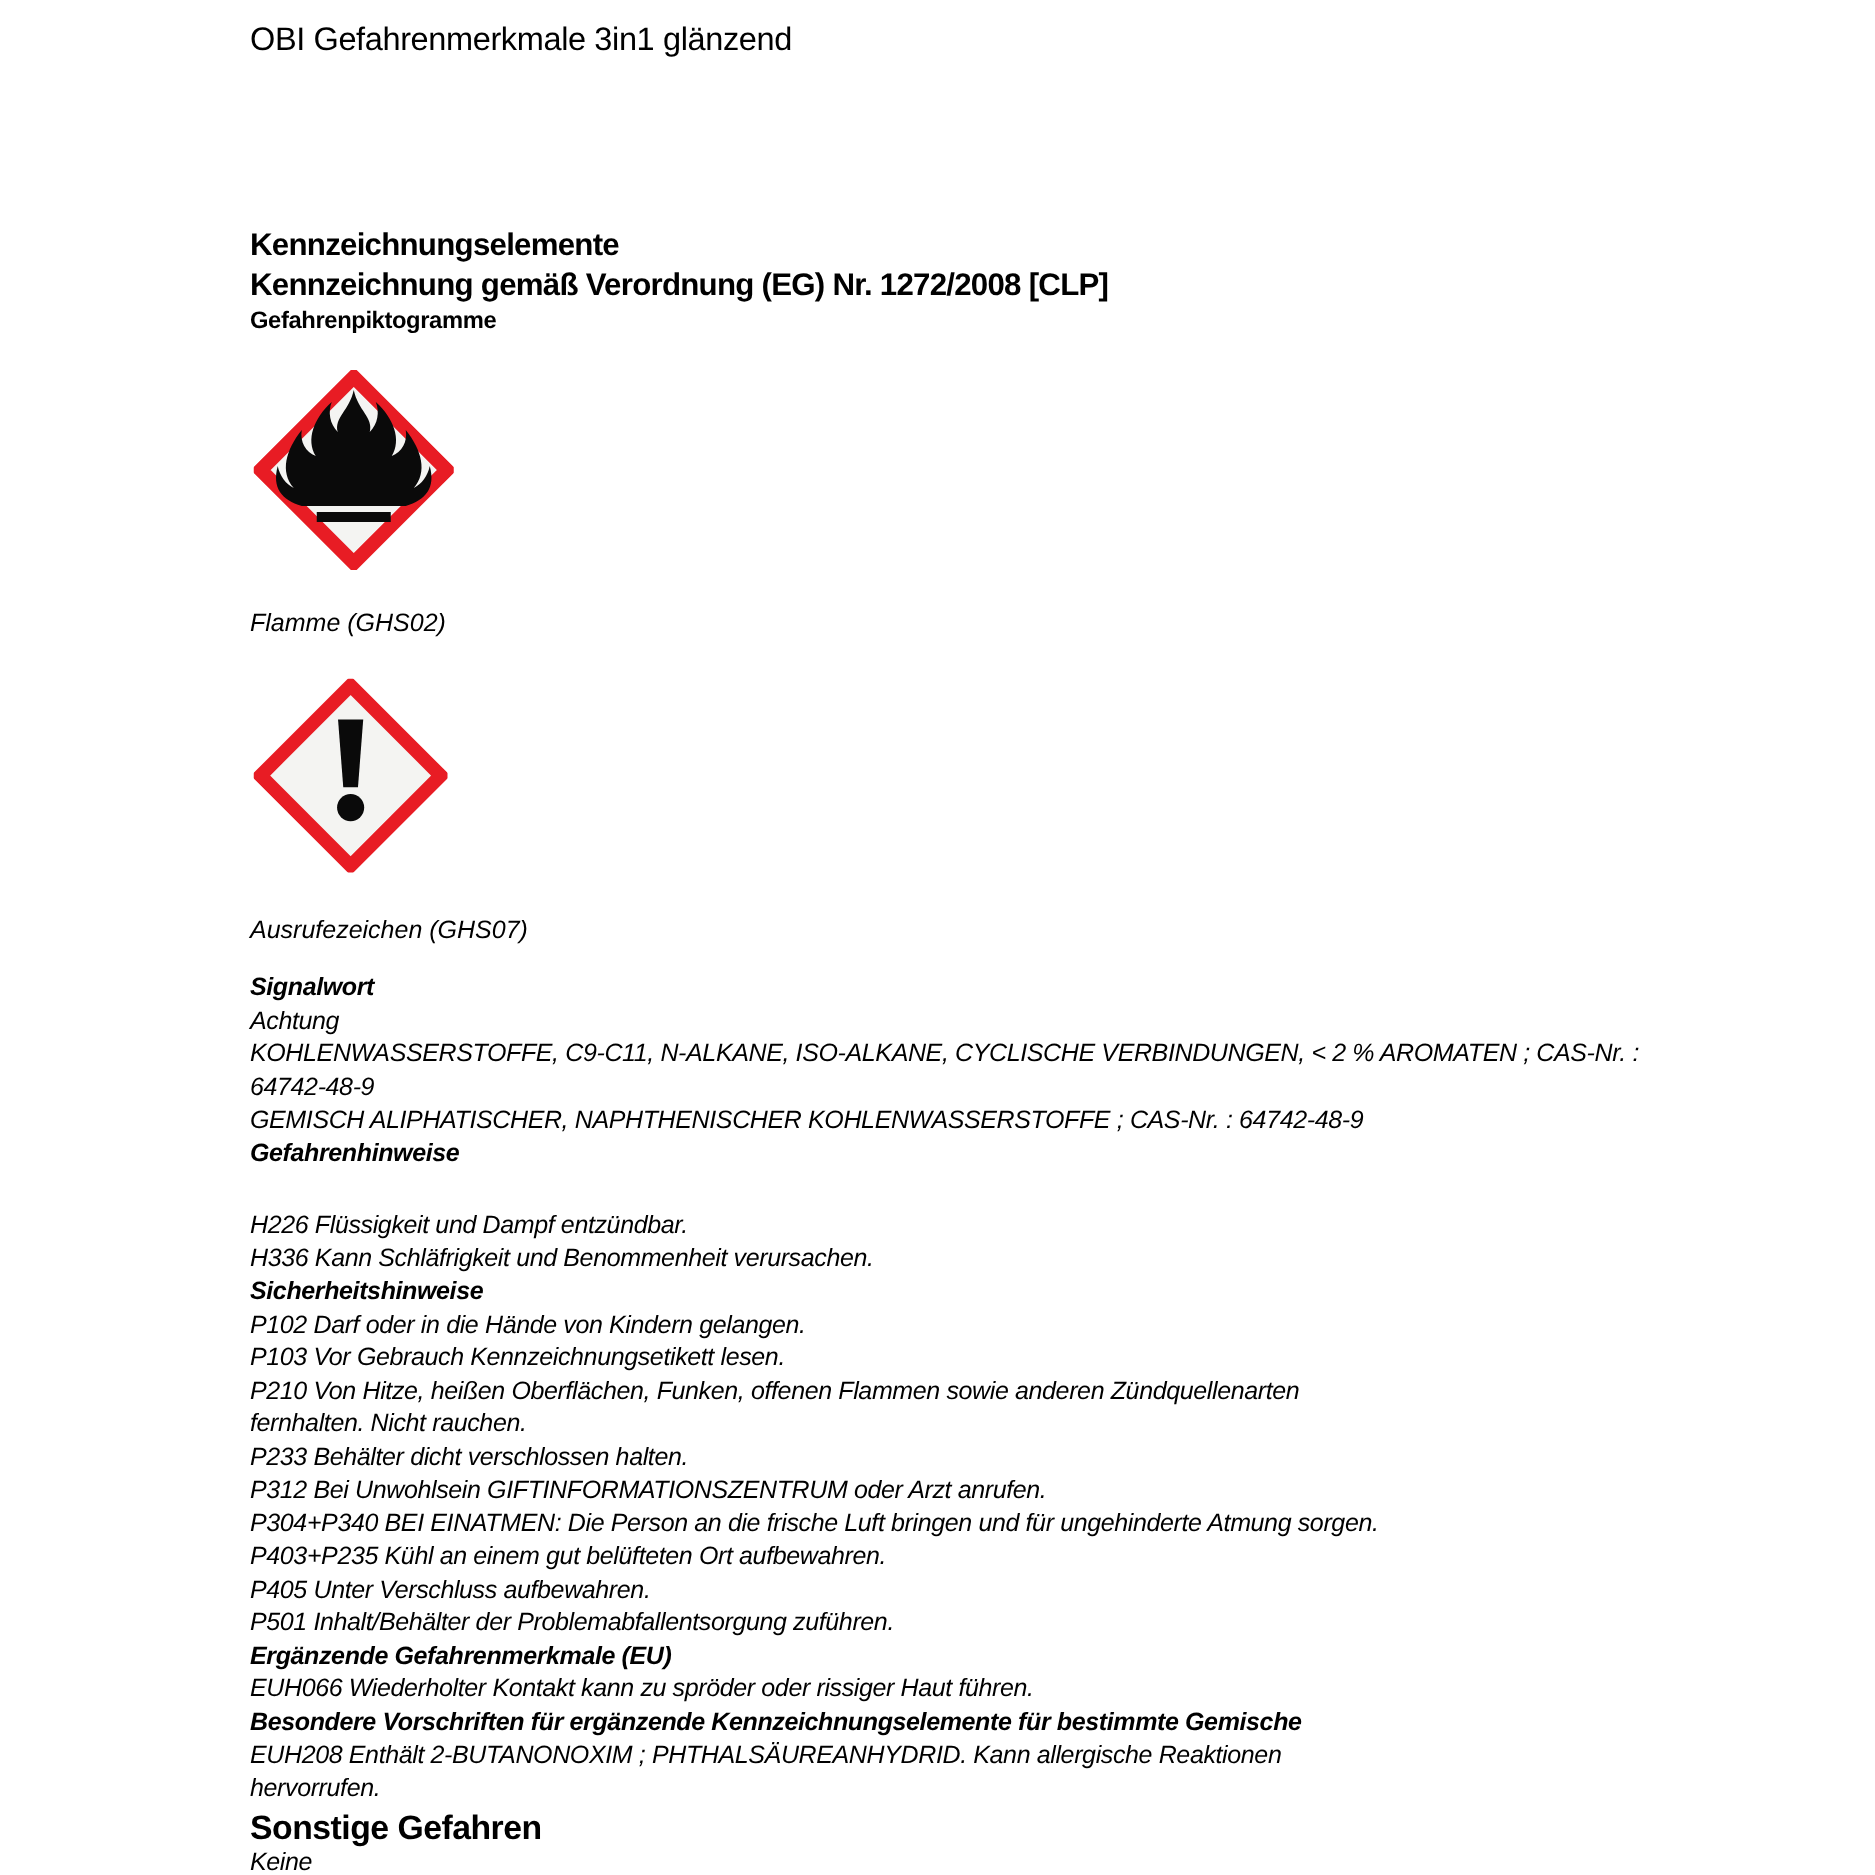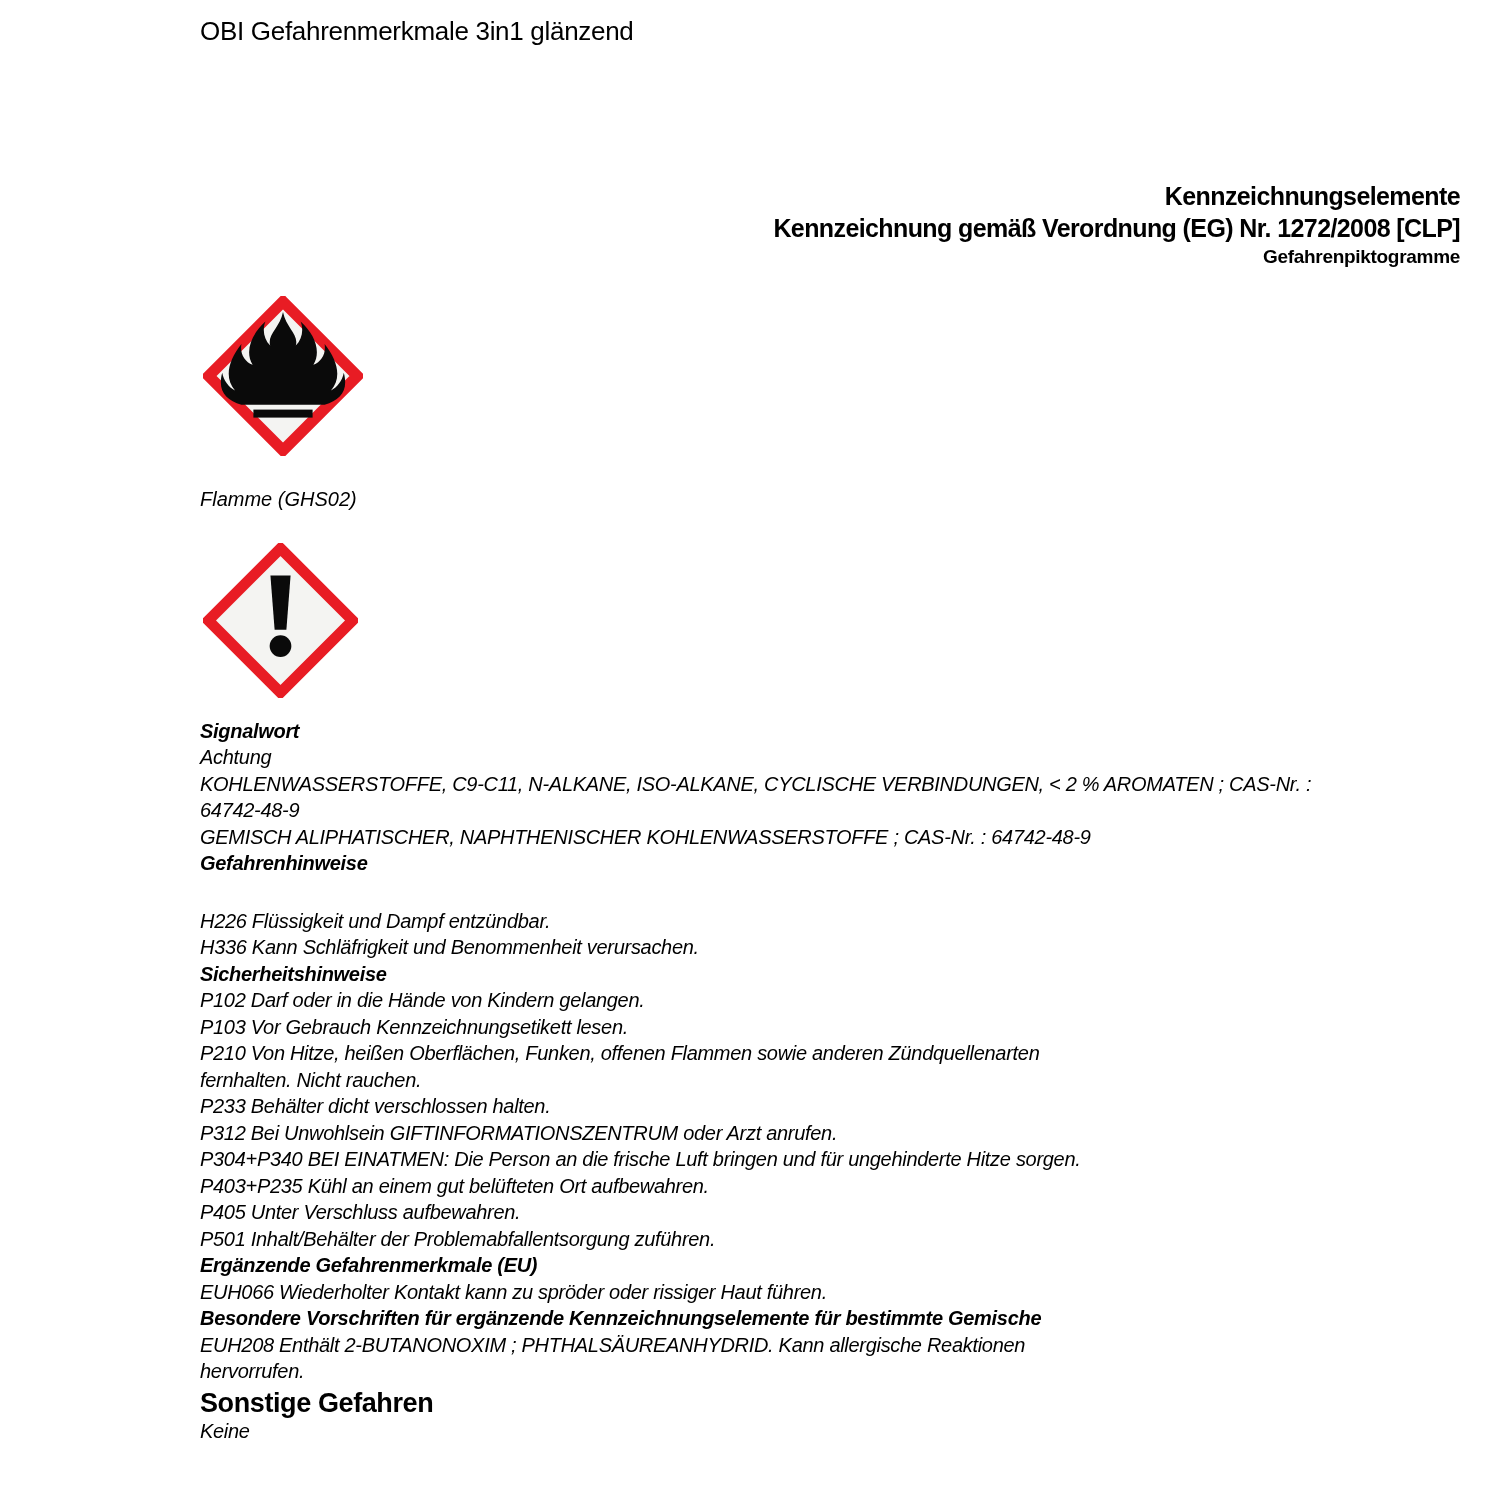--- a/index.html
+++ b/index.html
@@ -12,21 +12,21 @@
   *{margin:0;padding:0;box-sizing:border-box;}
   html,body{background:var(--page-bg);}
   body{
     width:1500px;height:1500px;
     font-family:"Liberation Sans","DejaVu Sans",sans-serif;
     color:var(--text);
     overflow:hidden;
   }
   .page{padding:14px 40px 0 200px;width:1500px;height:1500px;}
   .doc-title{font-size:26px;line-height:34px;letter-spacing:-0.3px;}
-  .headings{margin-top:132px;text-align:right;}
+  .headings{margin-top:132px;}
   .h-main{font-weight:700;font-size:25px;line-height:32px;letter-spacing:-0.6px;}
   .h-sub{font-weight:700;font-size:19px;line-height:26px;letter-spacing:-0.3px;}
   .pictogram{margin-top:26px;width:160px;height:160px;margin-left:3px;}
   .pictogram.second{margin-top:30px;width:155px;height:155px;}
   .pictogram svg{display:block;width:100%;height:100%;}
   .diamond{fill:var(--pictogram-bg);stroke:var(--ghs-red);stroke-width:7;}
   .glyph{fill:var(--glyph-black);}
   .line{font-size:20px;line-height:26.5px;min-height:26.5px;letter-spacing:-0.3px;white-space:nowrap;font-style:italic;}
   .caption{margin-top:30px;letter-spacing:0;}
   .caption2{margin-top:33px;letter-spacing:0;}
@@ -62,20 +62,21 @@
   <div class="line caption">Flamme (GHS02)</div>
 
   <div class="pictogram second">
     <svg viewBox="0 0 100 100" aria-hidden="true">
       <polygon class="diamond" points="50,3.5 96.5,50 50,96.5 3.5,50"></polygon>
       <polygon class="glyph" points="43.5,21 56.5,21 53.8,56 46.2,56"></polygon>
       <circle class="glyph" cx="50" cy="66.5" r="7"></circle>
     </svg>
   </div>
 
+  <div class="line caption2">Ausrufezeichen (GHS07)</div>
 
   <div class="body-lines">
 
       <div class="line bold">Signalwort</div>
 
       <div class="line">Achtung</div>
 
 
       <div class="line">KOHLENWASSERSTOFFE, C9-C11, N-ALKANE, ISO-ALKANE, CYCLISCHE VERBINDUNGEN, &lt; 2 % AROMATEN ; CAS-Nr. :</div>
 
@@ -98,21 +99,21 @@
       <div class="line">P103 Vor Gebrauch Kennzeichnungsetikett lesen.</div>
 
       <div class="line">P210 Von Hitze, heißen Oberflächen, Funken, offenen Flammen sowie anderen Zündquellenarten</div>
 
       <div class="line">fernhalten. Nicht rauchen.</div>
 
       <div class="line">P233 Behälter dicht verschlossen halten.</div>
 
       <div class="line">P312 Bei Unwohlsein GIFTINFORMATIONSZENTRUM oder Arzt anrufen.</div>
 
-      <div class="line">P304+P340 BEI EINATMEN: Die Person an die frische Luft bringen und für ungehinderte Hitze sorgen.</div>
+      <div class="line">P304+P340 BEI EINATMEN: Die Person an die frische Luft bringen und für ungehinderte Atmung sorgen.</div>
 
       <div class="line">P403+P235 Kühl an einem gut belüfteten Ort aufbewahren.</div>
 
       <div class="line">P405 Unter Verschluss aufbewahren.</div>
 
       <div class="line">P501 Inhalt/Behälter der Problemabfallentsorgung zuführen.</div>
 
       <div class="line bold">Ergänzende Gefahrenmerkmale (EU)</div>
 
       <div class="line">EUH066 Wiederholter Kontakt kann zu spröder oder rissiger Haut führen.</div>

